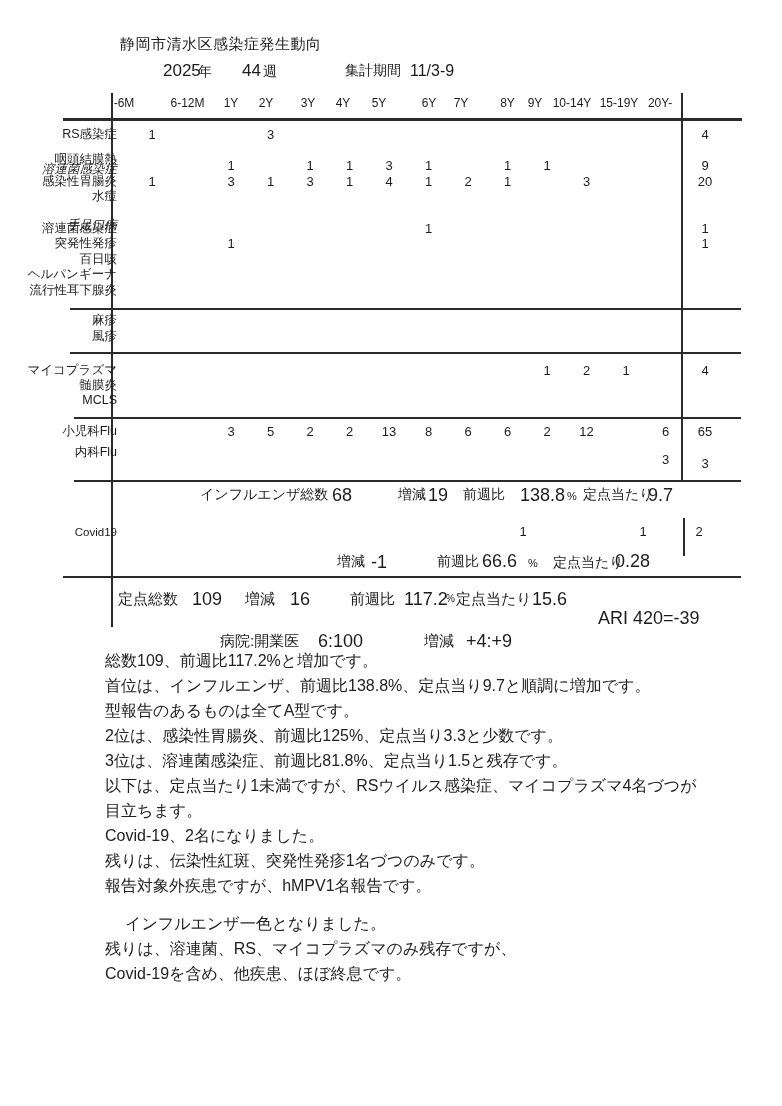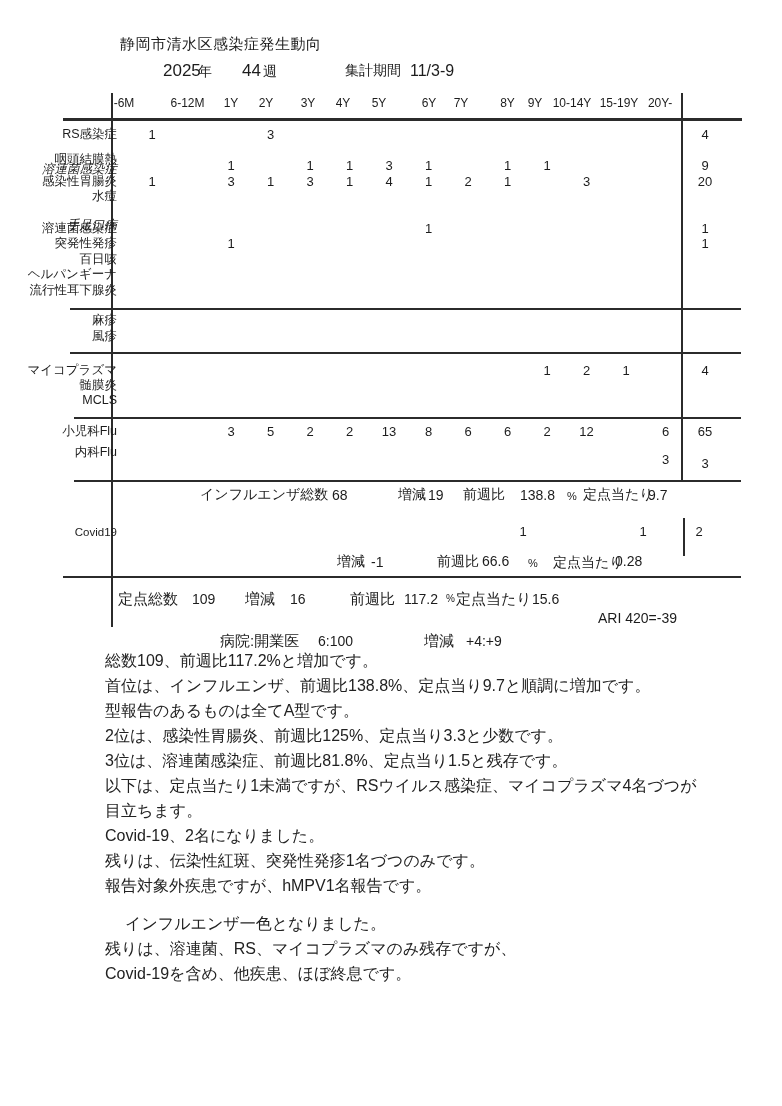--- a/index.html
+++ b/index.html
@@ -8,21 +8,21 @@
     font-family:"Liberation Sans","DejaVu Sans",sans-serif;color:#1c1c1c;padding-left:9px;
   }
   .abs{position:absolute;white-space:nowrap;}
   .title{font-size:15px;letter-spacing:0.5px;}
   .sub-num{font-size:17px;}
   .sub-kanji{font-size:14px;}
   .colhdr{position:absolute;transform:translate(-50%,-50%);font-size:12px;white-space:nowrap;}
   .rlabel{position:absolute;right:674px;transform:translateY(-50%);font-size:12.5px;white-space:nowrap;}
   .cell{position:absolute;transform:translate(-50%,-50%);font-size:13px;white-space:nowrap;}
   .sumlbl{position:absolute;transform:translateY(-50%);font-size:14px;white-space:nowrap;}
-  .sumnum{position:absolute;transform:translateY(-50%);font-size:14px;white-space:nowrap;}
+  .sumnum{position:absolute;transform:translateY(-50%);font-size:18px;white-space:nowrap;}
   .sumpct{position:absolute;transform:translateY(-50%);font-size:11px;white-space:nowrap;}
   .big{font-size:15px;}
   .hline{position:absolute;background:#2b2b2b;}
   .vline{position:absolute;background:#2b2b2b;}
   .note{position:absolute;transform:translateY(-50%);font-size:16px;white-space:nowrap;color:#222;}
 </style>
 </head>
 <body>
 
 <div class="page">

